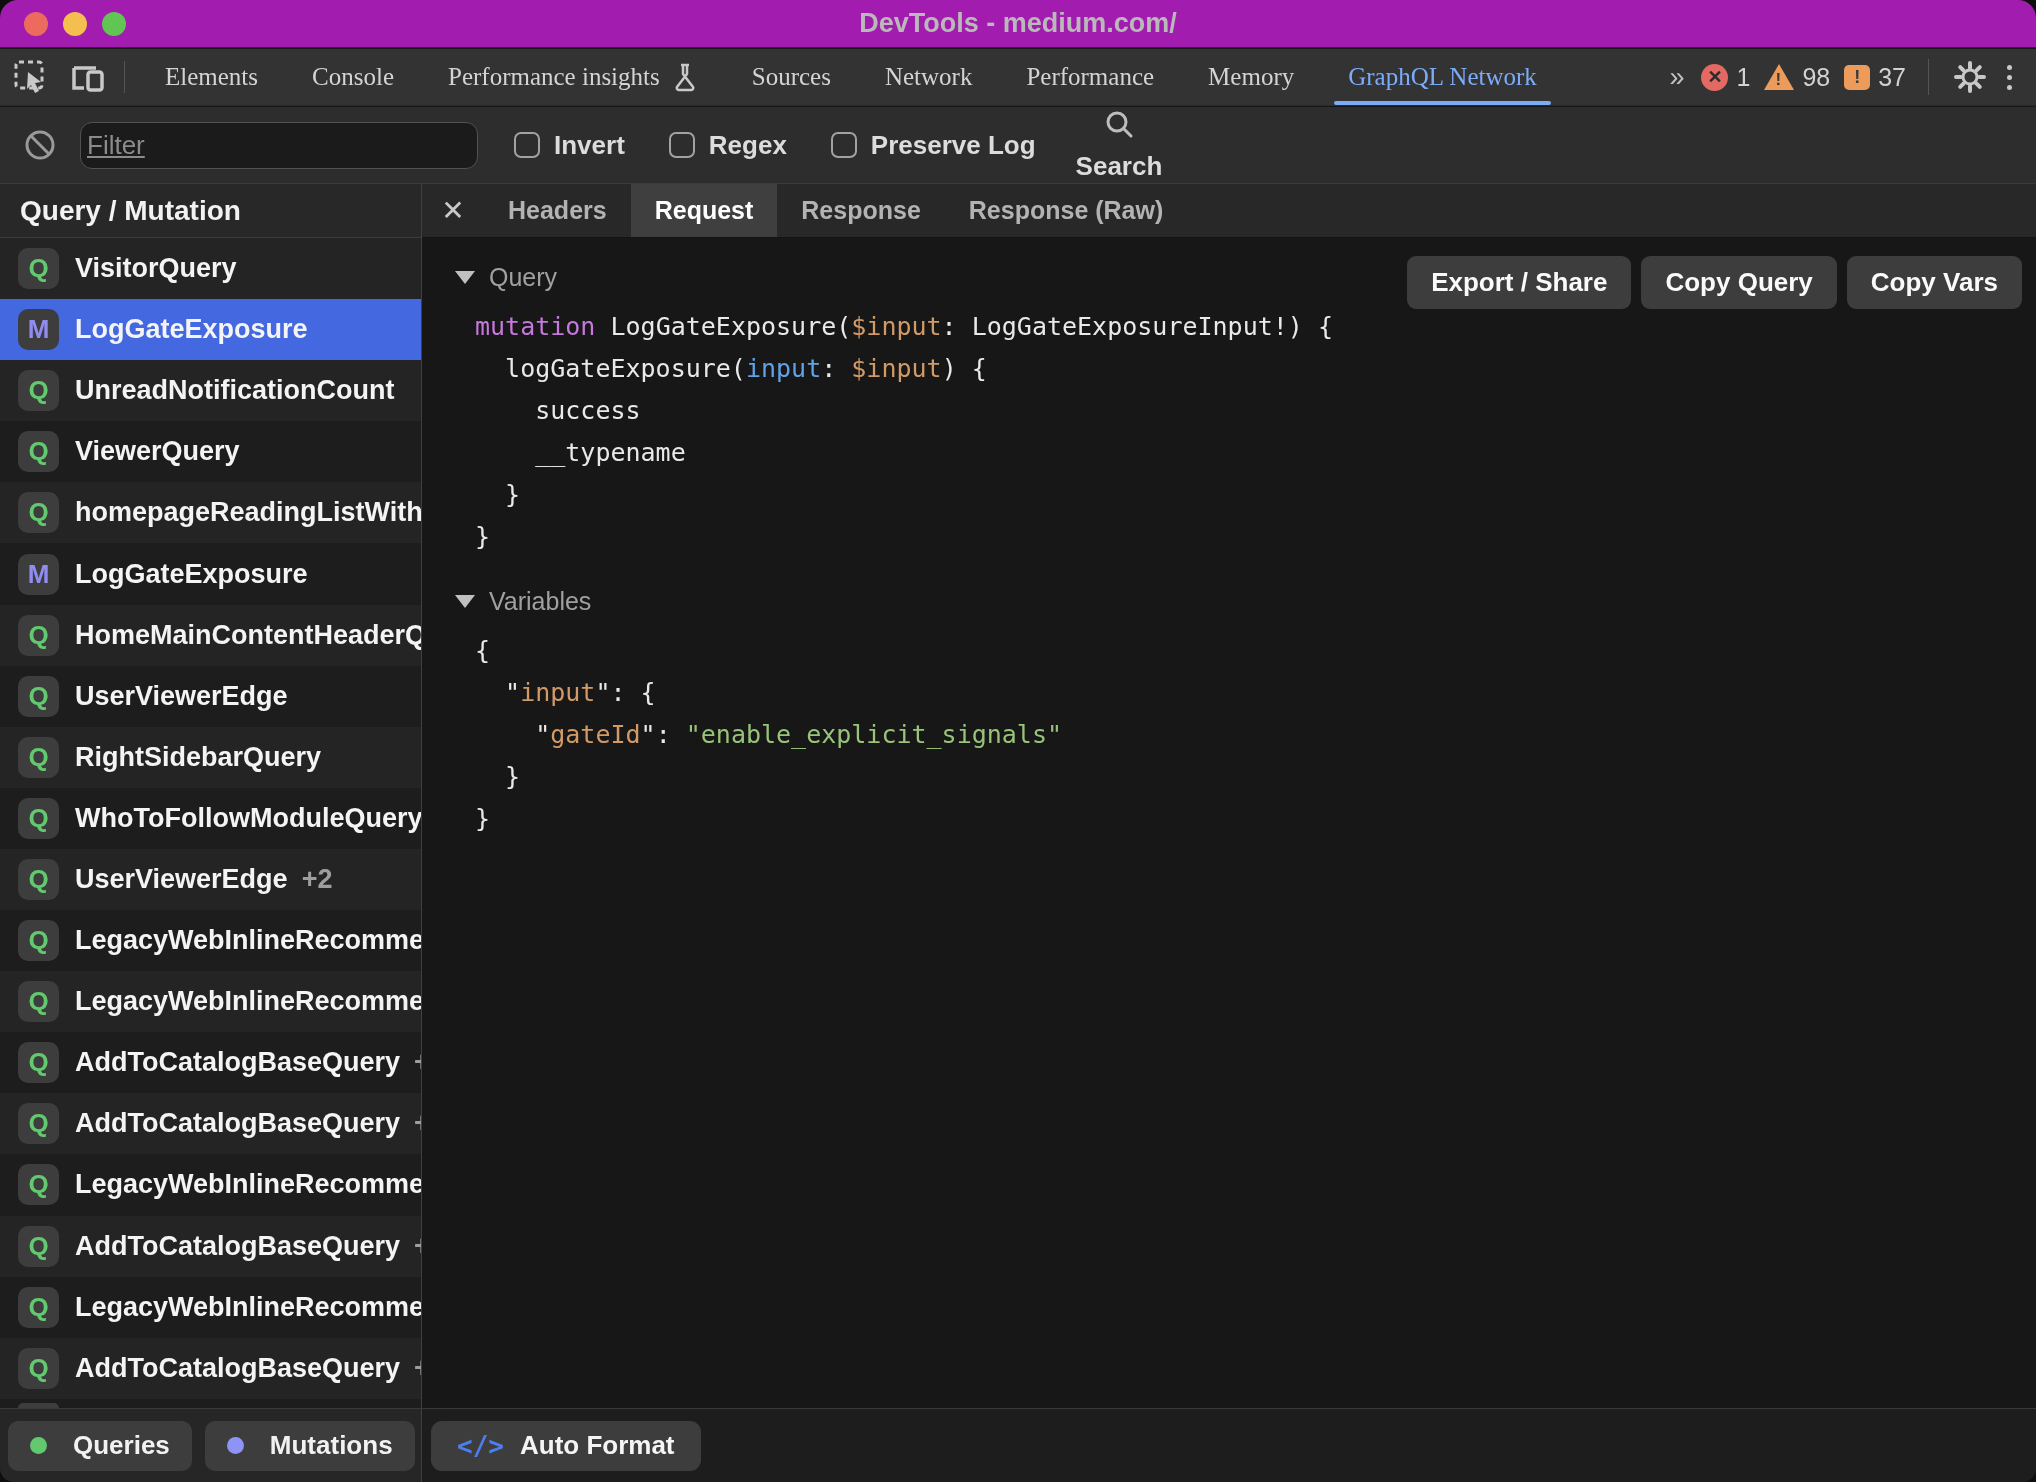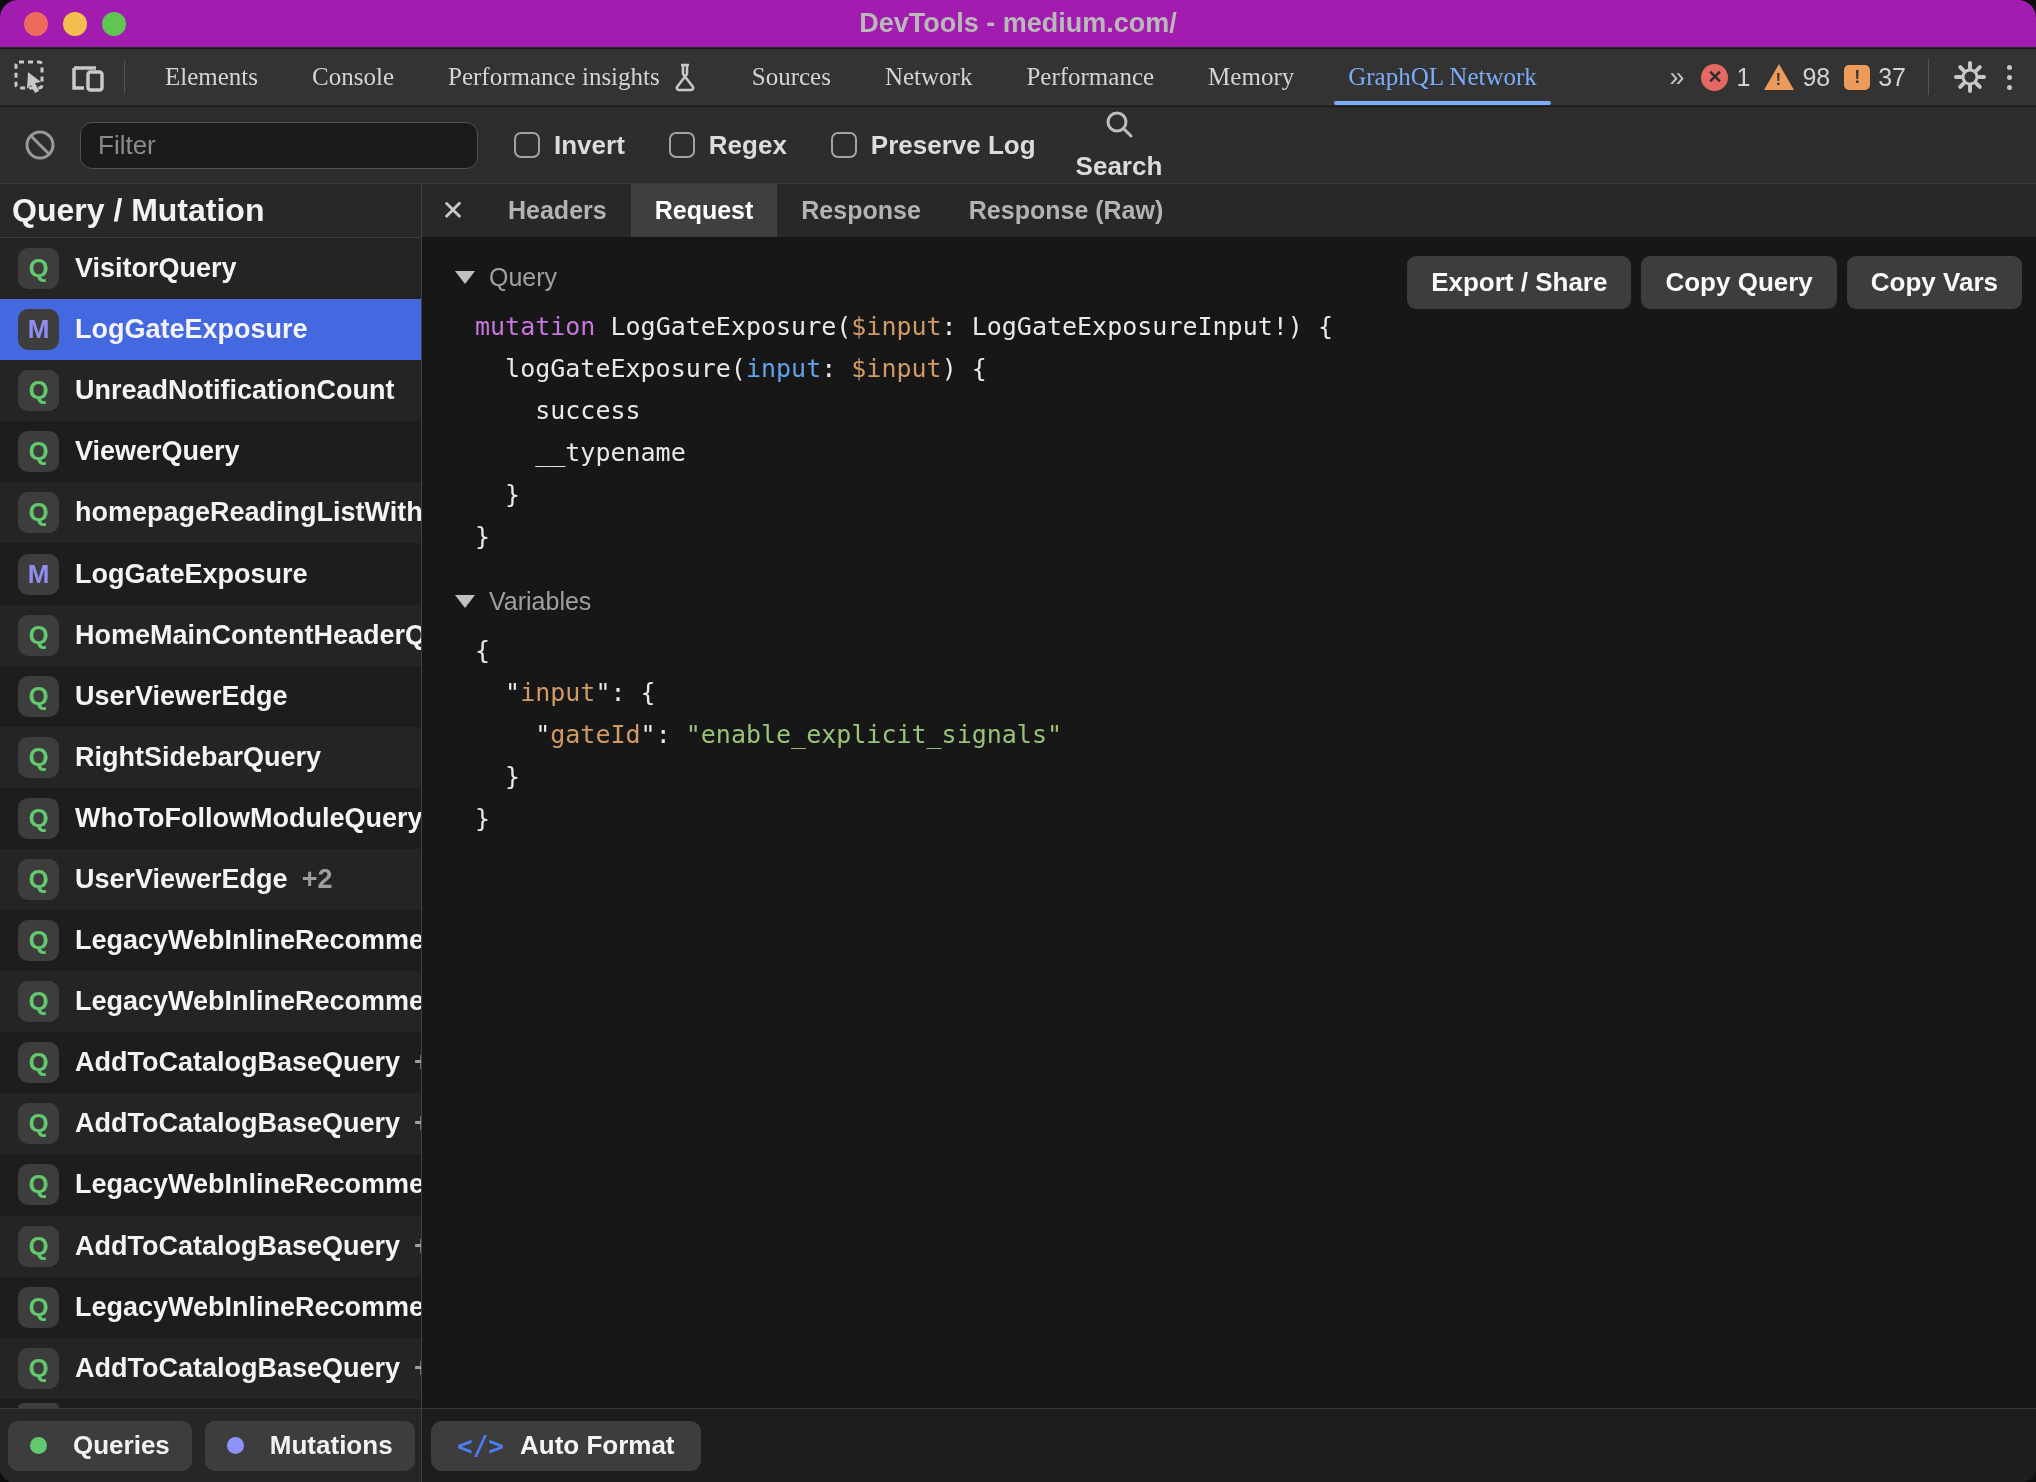--- a/index.html
+++ b/index.html
@@ -38,31 +38,31 @@
   .issue-bubble{width:26px;height:25px;background:#ec9b5a;border-radius:5px;position:relative;
     display:flex;align-items:center;justify-content:center;color:#3a3a3a;font-size:18px;font-weight:800;}
   .tb-divider2{width:1px;height:36px;background:#555;margin:0 8px;}
   .kebab{display:flex;flex-direction:column;gap:5px;padding:4px;}
   .kebab i{width:5px;height:5px;border-radius:50%;background:#c8c8c8;}
   
   .toolbar{position:absolute;left:0;top:107px;width:100%;height:77px;background:#2d2d2d;
     display:flex;align-items:center;border-bottom:1px solid #3a3a3a;}
   .filter-input{position:relative;margin-left:80px;width:398px;height:47px;background:#1b1b1b;
     border:1px solid #525252;border-radius:12px;display:flex;align-items:center;}
-  .filter-input span{padding-left:17px;font-size:26px;color:#8b8b8b;}
+  .filter-input span{padding-left:6px;font-size:26px;color:#8b8b8b;text-decoration:underline;}
   .checks{display:flex;align-items:center;gap:44px;margin-left:36px;}
   .check{display:flex;align-items:center;gap:14px;}
   .checkbox{width:26px;height:26px;border:2.5px solid #a2a2a2;border-radius:7px;background:transparent;}
   .check-label{font-size:26px;font-weight:600;color:#dcdcdc;}
   .search-wrap{display:flex;align-items:center;gap:12px;margin-left:40px;flex-direction:column;}
   .search-label{font-size:26px;font-weight:600;color:#dcdcdc;}
   
   .sidebar{position:absolute;left:0;top:184px;width:421px;bottom:0;background:#1d1d1d;overflow:hidden;}
   .sb-header{height:54px;background:#282828;border-bottom:1px solid #3c3c3c;
-    display:flex;align-items:center;padding-left:12px;font-size:32px;font-weight:700;color:#f2f2f2;}
+    display:flex;align-items:center;padding-left:20px;font-size:28px;font-weight:700;color:#f2f2f2;}
   .sb-list{position:absolute;left:0;top:54px;right:0;bottom:74px;overflow:hidden;}
   .sb-item{height:61.1px;display:flex;align-items:center;padding-left:18px;white-space:nowrap;overflow:hidden;}
   .sb-item.odd{background:#242424;}
   .sb-item.even{background:#1d1d1d;}
   .sb-item.selected{background:#4468df;}
   .qm-badge{flex:0 0 41px;width:41px;height:41px;border-radius:10px;background:#3d3d3d;
     display:flex;align-items:center;justify-content:center;font-size:26px;font-weight:800;margin-right:16px;}
   .qm-badge.q{color:#63c96f;}
   .qm-badge.m{color:#918cf0;}
   .sb-label{font-size:27px;font-weight:700;color:#f4f4f4;}

